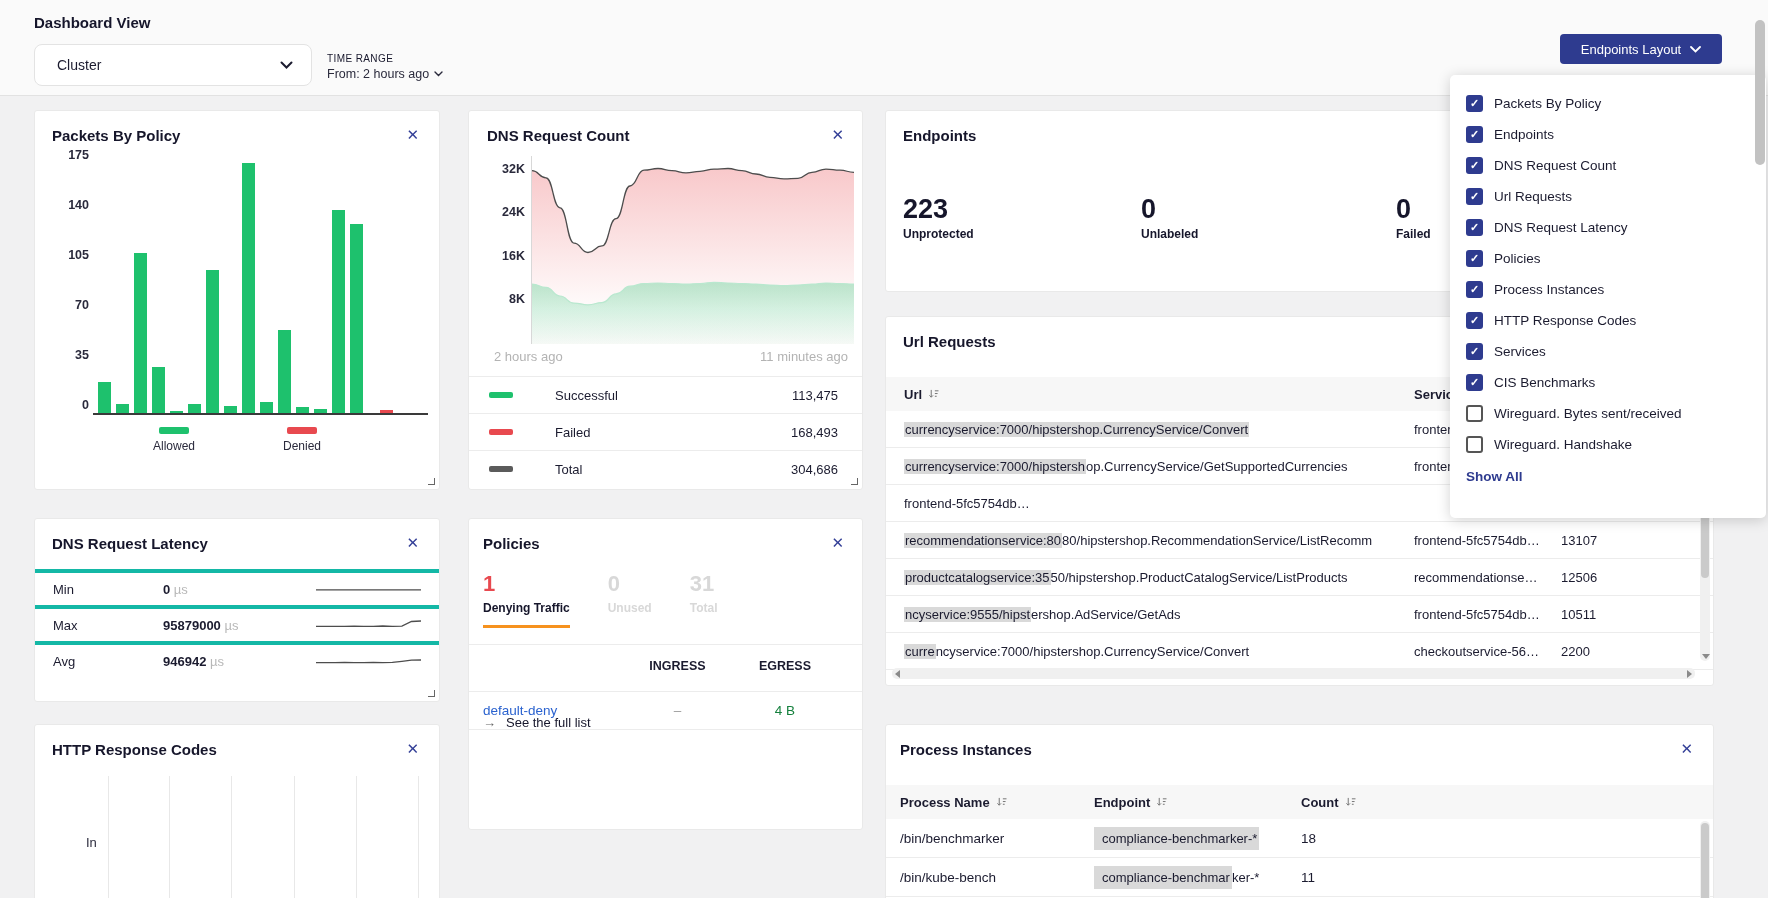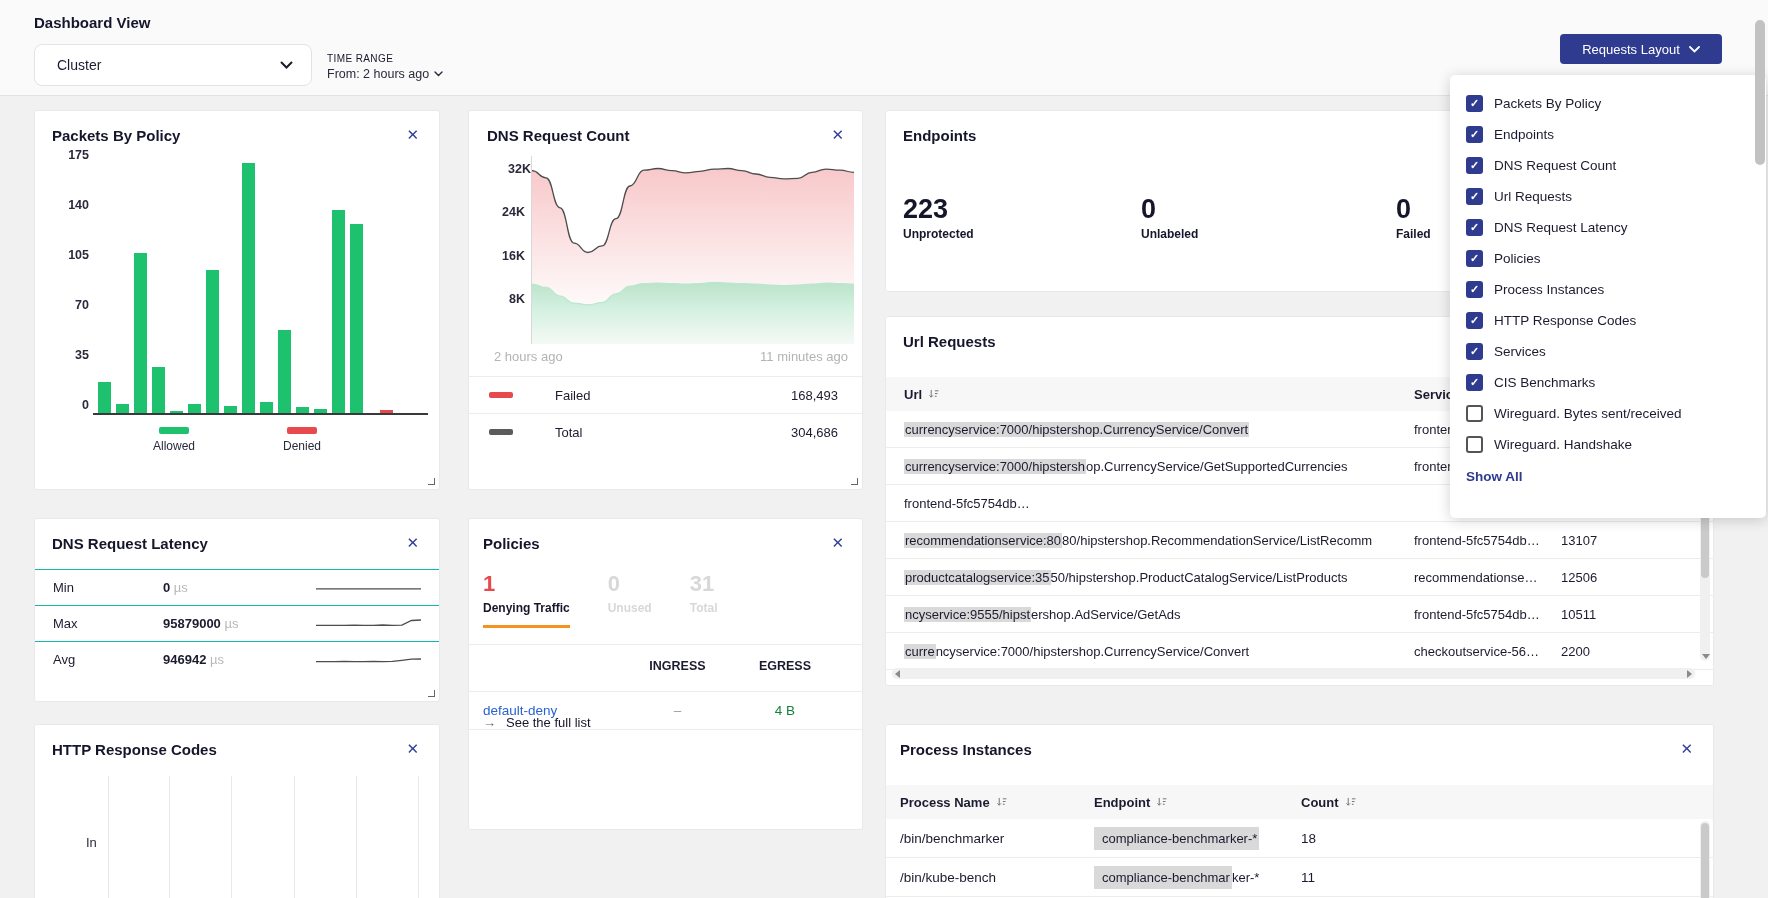--- a/index.html
+++ b/index.html
@@ -88,21 +88,21 @@
   .hscroll { position:absolute; left:6px; right:18px; bottom:6px; height:11px; background:#f0f0f0; border-radius:5px; }
   .arr-l { left:3px; top:2px; border-top:4px solid transparent; border-bottom:4px solid transparent; border-right:5px solid #8a8a8a; }
   .arr-r { right:3px; top:2px; border-top:4px solid transparent; border-bottom:4px solid transparent; border-left:5px solid #8a8a8a; }
   .arr-d { bottom:2px; left:2px; border-left:4px solid transparent; border-right:4px solid transparent; border-top:5px solid #8a8a8a; }
 
   
   #card-latency { left:34px; top:518px; width:406px; height:184px; }
   #card-latency .card-title { left:17px; top:16px; }
   #card-latency .card-x { right:20px; top:16px; }
   .lat-rows { position:absolute; left:0; top:50px; width:100%; }
-  .lat-row { height:36px; border-top:1px solid #14b8a6; display:flex; align-items:center; padding:0 18px; }
+  .lat-row { height:36px; border-top:4px solid #14b8a6; display:flex; align-items:center; padding:0 18px; }
   .lat-lbl { width:110px; font-size:13px; color:#1b1b2f; }
   .lat-val { flex:1; font-size:13px; font-weight:bold; color:#1b1b2f; }
   .lat-val .unit { font-weight:normal; color:#b8b8b8; }
   .lat-spark { width:105px; height:16px; }
 
   
   #card-policies { left:468px; top:518px; width:395px; height:312px; }
   #card-policies .card-title { left:14px; top:16px; }
   #card-policies .card-x { right:18px; top:16px; }
   .pol-stats { position:absolute; left:14px; top:52px; display:flex; gap:38px; }
@@ -164,21 +164,21 @@
       <span>From: 2 hours ago</span>
       <span>
         <svg width="9" height="6" viewBox="0 0 9 6">
             <path d="M1 1L4.5 4.5L8 1" fill="none" stroke="#2a2a3c" stroke-width="1.4" stroke-linecap="round"></path>
           </svg>
       </span>
     </div>
   </div>
 
   <button class="btn-customize">
-    <span>Requests Layout</span>
+    <span>Endpoints Layout</span>
     <span>
       <svg width="11" height="7" viewBox="0 0 11 7">
           <path d="M1 1L5.5 5.5L10 1" fill="none" stroke="#fff" stroke-width="1.8" stroke-linecap="round"></path>
         </svg>
     </span>
   </button>
 </div>
 
 <div class="card" id="card-packets">
   <div class="card-title">Packets By Policy</div>
@@ -242,32 +242,37 @@
     <path d="M0.0,14.7 C7.0,14.7 7.0,21.8 14.0,21.8 C21.0,21.8 21.0,51.8 28.0,51.8 C35.0,51.8 35.0,87.2 42.0,87.2 C49.0,87.2 49.0,96.5 56.0,96.5 C63.0,96.5 63.0,89.9 70.0,89.9 C77.0,89.9 77.0,62.7 84.0,62.7 C91.0,62.7 91.0,30.0 98.0,30.0 C105.0,30.0 105.0,14.2 112.0,14.2 C119.0,14.2 119.0,12.5 126.0,12.5 C133.0,12.5 133.0,14.7 140.0,14.7 C147.0,14.7 147.0,16.9 154.0,16.9 C161.0,16.9 161.0,15.3 168.0,15.3 C175.0,15.3 175.0,13.1 182.0,13.1 C189.0,13.1 189.0,12.5 196.0,12.5 C203.0,12.5 203.0,14.7 210.0,14.7 C217.0,14.7 217.0,18.0 224.0,18.0 C231.0,18.0 231.0,21.3 238.0,21.3 C245.0,21.3 245.0,22.9 252.0,22.9 C259.0,22.9 259.0,22.3 266.0,22.3 C273.0,22.3 273.0,16.3 280.0,16.3 C287.0,16.3 287.0,13.1 294.0,13.1 C301.0,13.1 301.0,14.2 308.0,14.2 C315.0,14.2 315.0,16.3 322.0,16.3 L322,188 L0,188 Z" fill="url(#gr)"></path>
     <path d="M0.0,128.1 C7.0,128.1 7.0,131.3 14.0,131.3 C21.0,131.3 21.0,140.0 28.0,140.0 C35.0,140.0 35.0,147.1 42.0,147.1 C49.0,147.1 49.0,148.8 56.0,148.8 C63.0,148.8 63.0,146.6 70.0,146.6 C77.0,146.6 77.0,137.9 84.0,137.9 C91.0,137.9 91.0,130.2 98.0,130.2 C105.0,130.2 105.0,127.5 112.0,127.5 C119.0,127.5 119.0,127.0 126.0,127.0 C133.0,127.0 133.0,127.5 140.0,127.5 C147.0,127.5 147.0,128.1 154.0,128.1 C161.0,128.1 161.0,127.5 168.0,127.5 C175.0,127.5 175.0,126.4 182.0,126.4 C189.0,126.4 189.0,127.0 196.0,127.0 C203.0,127.0 203.0,127.5 210.0,127.5 C217.0,127.5 217.0,128.1 224.0,128.1 C231.0,128.1 231.0,129.1 238.0,129.1 C245.0,129.1 245.0,129.7 252.0,129.7 C259.0,129.7 259.0,129.1 266.0,129.1 C273.0,129.1 273.0,128.1 280.0,128.1 C287.0,128.1 287.0,127.0 294.0,127.0 C301.0,127.0 301.0,127.5 308.0,127.5 C315.0,127.5 315.0,128.1 322.0,128.1 L322,188 L0,188 Z" fill="url(#gg)"></path>
     <path d="M0.0,14.7 C7.0,14.7 7.0,21.8 14.0,21.8 C21.0,21.8 21.0,51.8 28.0,51.8 C35.0,51.8 35.0,87.2 42.0,87.2 C49.0,87.2 49.0,96.5 56.0,96.5 C63.0,96.5 63.0,89.9 70.0,89.9 C77.0,89.9 77.0,62.7 84.0,62.7 C91.0,62.7 91.0,30.0 98.0,30.0 C105.0,30.0 105.0,14.2 112.0,14.2 C119.0,14.2 119.0,12.5 126.0,12.5 C133.0,12.5 133.0,14.7 140.0,14.7 C147.0,14.7 147.0,16.9 154.0,16.9 C161.0,16.9 161.0,15.3 168.0,15.3 C175.0,15.3 175.0,13.1 182.0,13.1 C189.0,13.1 189.0,12.5 196.0,12.5 C203.0,12.5 203.0,14.7 210.0,14.7 C217.0,14.7 217.0,18.0 224.0,18.0 C231.0,18.0 231.0,21.3 238.0,21.3 C245.0,21.3 245.0,22.9 252.0,22.9 C259.0,22.9 259.0,22.3 266.0,22.3 C273.0,22.3 273.0,16.3 280.0,16.3 C287.0,16.3 287.0,13.1 294.0,13.1 C301.0,13.1 301.0,14.2 308.0,14.2 C315.0,14.2 315.0,16.3 322.0,16.3" fill="none" stroke="#4d4d4d" stroke-width="1.3"></path>
     <path d="M0.0,128.1 C7.0,128.1 7.0,131.3 14.0,131.3 C21.0,131.3 21.0,140.0 28.0,140.0 C35.0,140.0 35.0,147.1 42.0,147.1 C49.0,147.1 49.0,148.8 56.0,148.8 C63.0,148.8 63.0,146.6 70.0,146.6 C77.0,146.6 77.0,137.9 84.0,137.9 C91.0,137.9 91.0,130.2 98.0,130.2 C105.0,130.2 105.0,127.5 112.0,127.5 C119.0,127.5 119.0,127.0 126.0,127.0 C133.0,127.0 133.0,127.5 140.0,127.5 C147.0,127.5 147.0,128.1 154.0,128.1 C161.0,128.1 161.0,127.5 168.0,127.5 C175.0,127.5 175.0,126.4 182.0,126.4 C189.0,126.4 189.0,127.0 196.0,127.0 C203.0,127.0 203.0,127.5 210.0,127.5 C217.0,127.5 217.0,128.1 224.0,128.1 C231.0,128.1 231.0,129.1 238.0,129.1 C245.0,129.1 245.0,129.7 252.0,129.7 C259.0,129.7 259.0,129.1 266.0,129.1 C273.0,129.1 273.0,128.1 280.0,128.1 C287.0,128.1 287.0,127.0 294.0,127.0 C301.0,127.0 301.0,127.5 308.0,127.5 C315.0,127.5 315.0,128.1 322.0,128.1" fill="none" stroke="#b9e8cf" stroke-width="1.2"></path>
   </svg>
     </div>
   <div class="dc-xlab" style="left:25px">2 hours ago</div>
   <div class="dc-xlab" style="right:14px">11 minutes ago</div>
   <div class="dc-legend">
       <div class="dc-row">
+        <span class="dc-sw" style="background:#1ec16d"></span>
+        <span class="dc-lbl">Successful</span>
+        <span class="dc-val">113,475</span>
+      </div>
+      <div class="dc-row">
         <span class="dc-sw" style="background:#e8494f"></span>
         <span class="dc-lbl">Failed</span>
         <span class="dc-val">168,493</span>
       </div>
       <div class="dc-row">
         <span class="dc-sw" style="background:#5b5b5b"></span>
         <span class="dc-lbl">Total</span>
         <span class="dc-val">304,686</span>
       </div>
     </div>
   <span class="rz"></span>
-<div class="dc-ylab" style="left: 12px; top: 50.6232px;">32K</div>
+<div class="dc-ylab" style="left: 6px; top: 50.6232px;">32K</div>
     <div class="dc-ylab" style="left: 6px; top: 94.2174px;">24K</div>
     <div class="dc-ylab" style="left: 6px; top: 137.812px;">16K</div>
     <div class="dc-ylab" style="left: 6px; top: 181.406px;">8K</div>
   </div>
 
 <div class="card" id="card-endpoints">
   <div class="card-title">Endpoints</div>
   <span class="card-x">✕</span>
   <div id="ep-stats">
       <div class="ep-stat ep-0">

